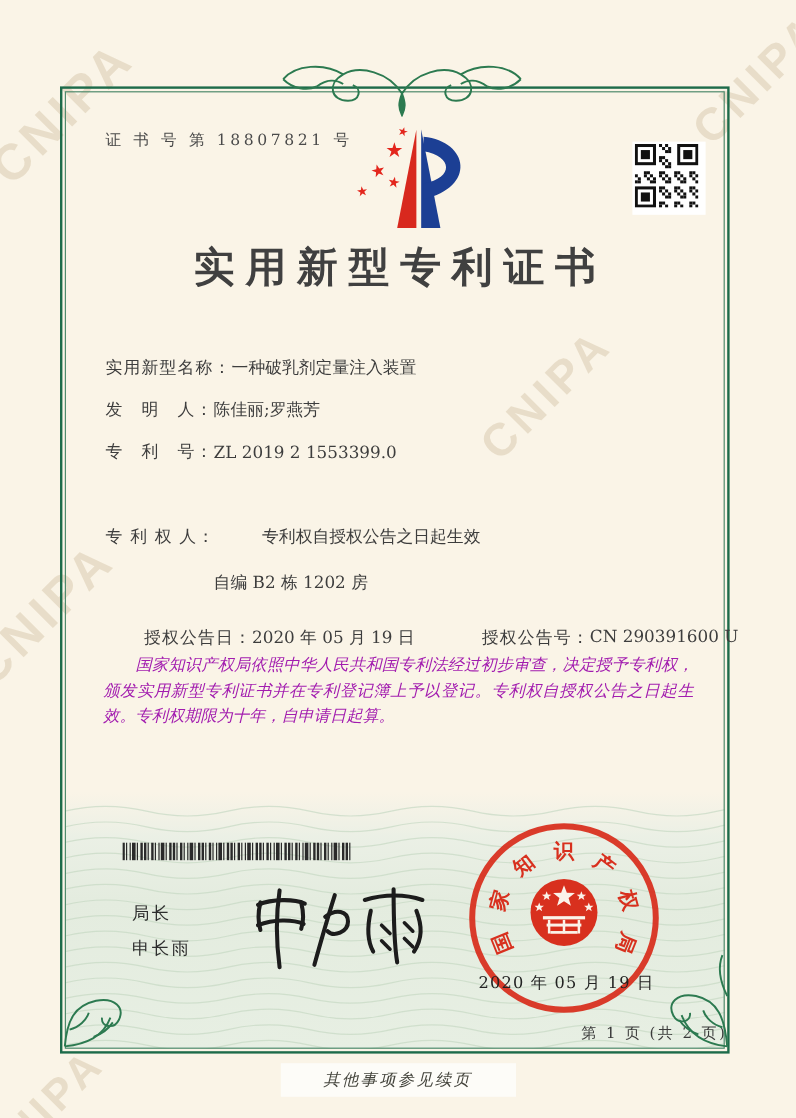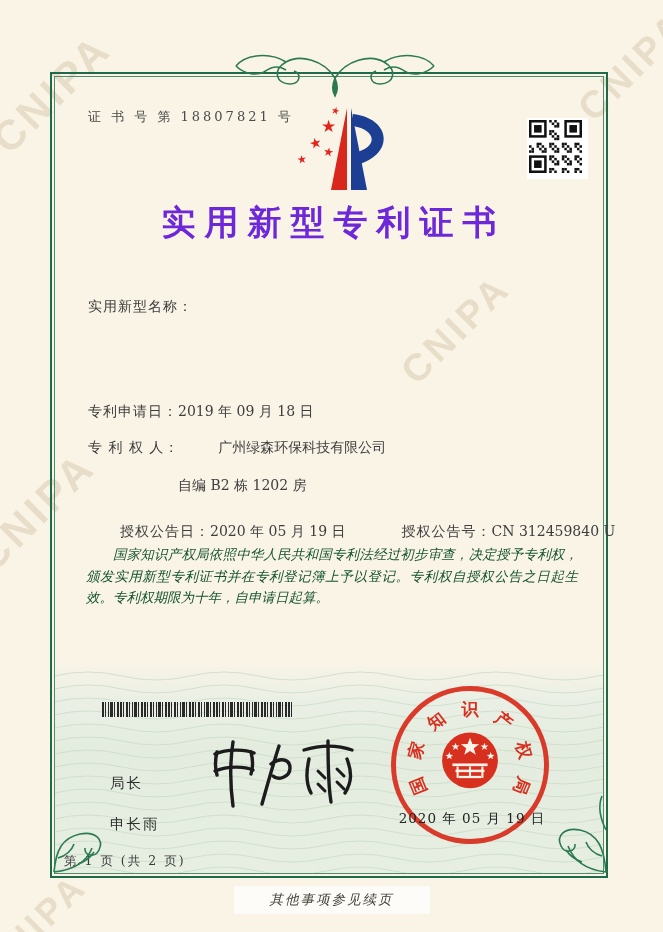--- a/index.html
+++ b/index.html
@@ -49,47 +49,47 @@
     font-size:13px;letter-spacing:3px;color:#4a4a4a;
   }
 
   .qr{position:absolute;left:475px;top:44px;width:57px;height:57px;background:#fff;padding:2px;}
 
   .logo{position:absolute;left:243px;top:28px;width:104px;height:96px;}
   .logo .star{position:absolute;color:#e3261d;line-height:1;font-family:"DejaVu Sans",sans-serif;}
 
   .title{
     position:absolute;left:0;right:0;top:126px;
-    text-align:center;font-size:34px;font-weight:bold;color:#6d28d9;
+    text-align:center;font-size:34px;font-weight:bold;color:#404040;
     letter-spacing:9px;text-indent:9px;
   }
 
   .fieldrow{
     position:absolute;left:36px;right:26px;
     font-size:14px;color:#3d3d3d;display:flex;align-items:flex-end;
   }
   .fieldrow .lbl{flex:none;min-width:90px;white-space:nowrap;letter-spacing:1px;}
   .fieldrow .val{white-space:nowrap;}
   .addr2{display:block;margin-left:90px;margin-top:3px;}
   .grantrow{display:flex;margin-left:32px;}
   .grantrow .pair{display:flex;}
   .grantrow .gap{width:56px;flex:none;}
 
   .paras{
     position:absolute;left:34px;width:492px;top:470px;
-    font-size:13.5px;line-height:21.5px;color:#14532d;
+    font-size:13.5px;line-height:21.5px;color:#a21caf;
     font-style:italic;text-align:justify;
   }
   .paras p{margin:0;text-indent:2em;}
 
   .barcode{position:absolute;left:50px;top:628px;width:196px;height:15px;}
 
   .officer{position:absolute;left:58px;top:678px;font-size:14.5px;color:#2e2e2e;font-style:normal;
     font-family:"DejaVu Sans","Liberation Sans",sans-serif;}
-  .officer div{margin-bottom:10px;letter-spacing:2px;margin-top:22px;}
+  .officer div{margin-bottom:10px;letter-spacing:2px;}
 
   .signature{position:absolute;left:148px;top:652px;width:170px;height:95px;}
 
   .seal{
     position:absolute;left:339px;top:612px;width:158px;height:158px;
     border-radius:50%;
     border:5px solid rgba(216,43,26,0.92);
     box-sizing:border-box;
   }
   .seal-ring span{
@@ -99,21 +99,21 @@
     font-size:17px;font-weight:bold;color:#d8301e;
     font-family:"DejaVu Sans",sans-serif;
   }
   .seal-emblem{position:absolute;left:50%;top:50%;transform:translate(-50%,-54%);}
   .seal-date{
     position:absolute;left:330px;top:736px;width:180px;text-align:center;
     font-size:13.5px;color:#222;letter-spacing:1px;z-index:5;
   }
 
   .pagenum{
-    position:absolute;left:12px;right:0;top:779px;text-align:left;
+    position:absolute;left:0;right:0;top:779px;text-align:right;
     font-size:12.5px;color:#3a3a3a;letter-spacing:2px;
   }
 
   .footnote{
     position:absolute;left:50%;top:886px;transform:translateX(-50%);
     background:#fdfcf8;padding:5px 36px;
     font-size:13.5px;color:#44443c;font-style:italic;letter-spacing:2px;
   }
 
   .ornament{position:absolute;pointer-events:none;}
@@ -260,41 +260,46 @@
       <span class="star" style="left:14px;top:34px;font-size:14px;transform:rotate(-14deg);">★</span>
       <span class="star" style="left:28px;top:44px;font-size:12px;transform:rotate(10deg);">★</span>
       <span class="star" style="left:2px;top:52px;font-size:11px;transform:rotate(-8deg);">★</span>
       <span class="star" style="left:36px;top:4px;font-size:10px;transform:rotate(16deg);">★</span>
     </div>
 
     <div class="title">实用新型专利证书</div>
 
     <div class="fieldrow" style="top:224px;">
       <span class="lbl">实用新型名称：</span>
-    </div>
-    <div class="fieldrow" style="top:329px;">
-      <span class="lbl">专利申请日：</span>
-      <span class="val">2019 年 09 月 18 日</span>
+      <span class="val">一种破乳剂定量注入装置</span>
+    </div>
+    <div class="fieldrow" style="top:259px;">
+      <span class="lbl">发　明　人：</span>
+      <span class="val">陈佳丽;罗燕芳</span>
+    </div>
+    <div class="fieldrow" style="top:294px;">
+      <span class="lbl">专　利　号：</span>
+      <span class="val">ZL 2019 2 1553399.0</span>
     </div>
     <div class="fieldrow" style="top:365px;gap:39px;">
       <span class="lbl">专 利 权 人：</span>
-      <span class="val">广州绿森环保科技有限公司</span>
+      <span class="val">专利权自授权公告之日起生效</span>
     </div>
     <div class="fieldrow" style="top:400px;display:block;">
       <span class="addr2">自编 B2 栋 1202 房</span>
     </div>
     <div class="fieldrow grantrow" style="top:449px;">
       <span class="pair">
         <span class="lbl">授权公告日：</span>
         <span class="val">2020 年 05 月 19 日</span>
       </span>
       <span class="gap"></span>
       <span class="pair">
         <span style="white-space:nowrap;letter-spacing:1px;">授权公告号：</span>
-        <span class="val">CN 312459840 U</span>
+        <span class="val">CN 290391600 U</span>
       </span>
     </div>
 
     <div class="paras">
       <p>国家知识产权局依照中华人民共和国专利法经过初步审查，决定授予专利权，颁发实用新型专利证书并在专利登记簿上予以登记。专利权自授权公告之日起生效。专利权期限为十年，自申请日起算。</p>
     </div>
 
     <div class="barcode">
       <svg id="barsvg" width="196" height="15">
           <rect x="0" y="0" width="2" height="15" fill="#2a2a2a"></rect>

